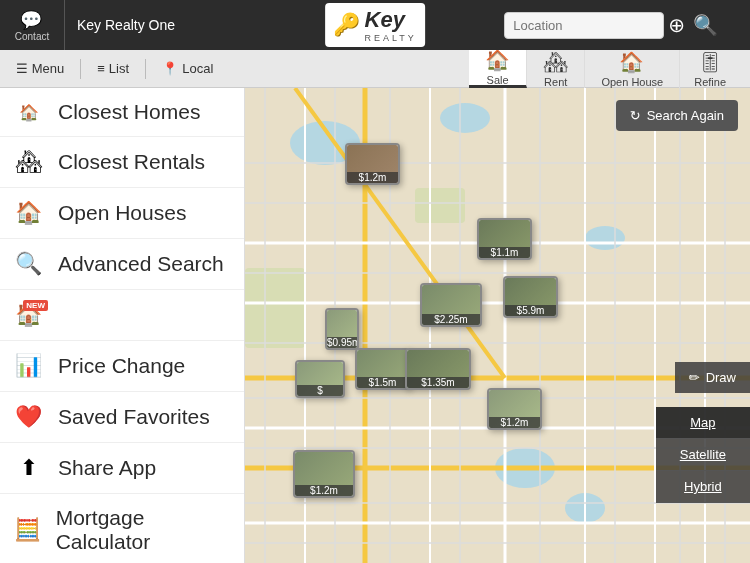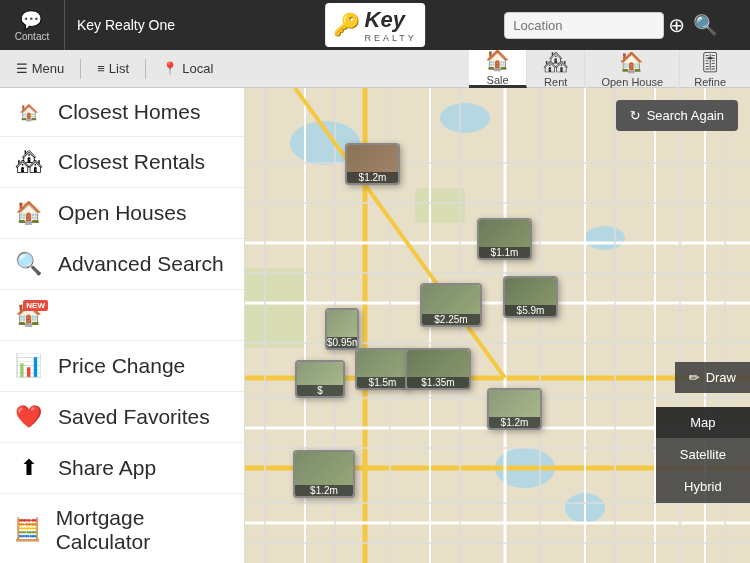--- a/index.html
+++ b/index.html
@@ -95,21 +95,21 @@
     }
 
     
     .map-type-controls {
       position: absolute; bottom: 60px; right: 0;
       display: flex; flex-direction: column; z-index: 10;
     }
     .map-type-btn {
       background: rgba(60,60,60,0.85); color: white; border: none;
       padding: 8px 24px; font-size: 13px; cursor: pointer; text-align: center;
-      border-bottom: 1px solid #555; min-width: 90px;
+      border-bottom: 1px solid #555; min-width: 90px; text-decoration: underline;
     }
     .map-type-btn.active { background: rgba(40,40,40,0.95); }
 
     .draw-btn {
       position: absolute; bottom: 170px; right: 0;
       background: rgba(60,60,60,0.85); color: white; border: none;
       padding: 8px 14px; font-size: 13px; cursor: pointer; display: flex; align-items: center; gap: 6px;
       z-index: 10;
     }
 

